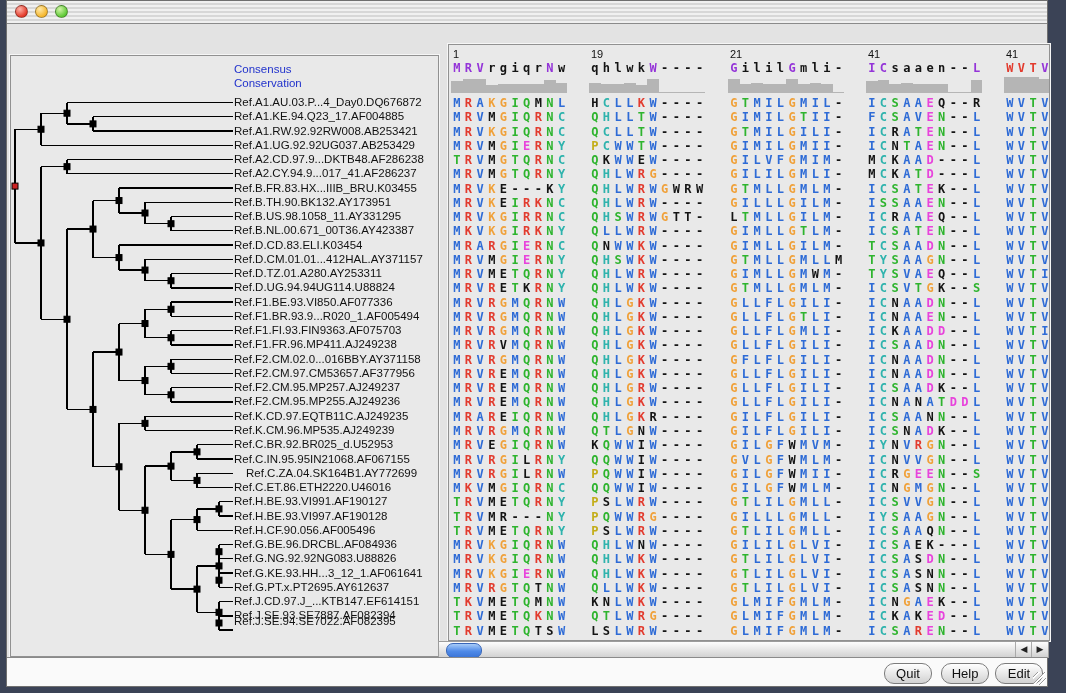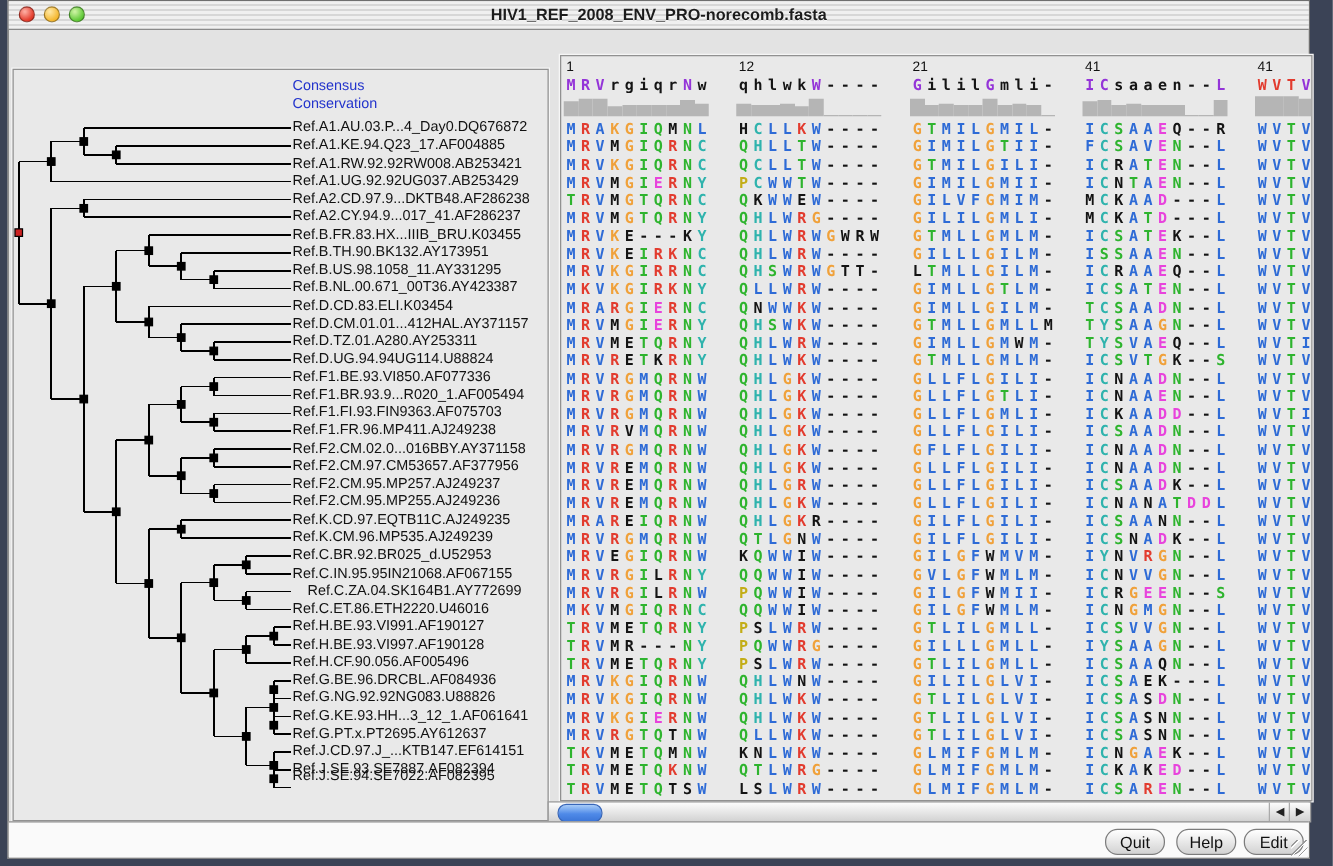--- a/index.html
+++ b/index.html
@@ -54,21 +54,20 @@
     background:repeating-linear-gradient(135deg,transparent 0 3px,#9a9a9a 3px 4px,#fff 4px 5px);}
 </style>
 </head>
 <body>
 
 <div id="window">
   <div id="titlebar">
     <span class="light red"></span>
     <span class="light yellow"></span>
     <span class="light green"></span>
-    <div id="title">HIV1_REF_2008_ENV_PRO-norecomb.fasta</div>
   </div>
 
   <div id="tree-panel">
     <svg id="treesvg" width="230" height="600">
         <line x1="82" y1="60.76" x2="222" y2="60.76" stroke="#000" stroke-width="1.3" shape-rendering="crispEdges"></line>
         <line x1="82" y1="75.02" x2="222" y2="75.02" stroke="#000" stroke-width="1.3" shape-rendering="crispEdges"></line>
         <line x1="82" y1="60.76" x2="82" y2="75.02" stroke="#000" stroke-width="1.3" shape-rendering="crispEdges"></line>
         <rect x="79" y="64.89" width="6" height="6" fill="#000" stroke="#000"></rect>
         <line x1="56" y1="46.5" x2="222" y2="46.5" stroke="#000" stroke-width="1.3" shape-rendering="crispEdges"></line>
         <line x1="56" y1="67.89" x2="82" y2="67.89" stroke="#000" stroke-width="1.3" shape-rendering="crispEdges"></line>
@@ -303,21 +302,21 @@
       <div class="arow" style="left: 2px; top: 450.28px;"><span style="color: rgb(46, 180, 46);">T</span><span style="color: rgb(226, 59, 46);">R</span><span style="color: rgb(46, 107, 214);">V</span><span style="color: rgb(20, 20, 20);">M</span><span style="color: rgb(20, 20, 20);">E</span><span style="color: rgb(46, 180, 46);">T</span><span style="color: rgb(46, 180, 46);">Q</span><span style="color: rgb(226, 59, 46);">R</span><span style="color: rgb(46, 180, 46);">N</span><span style="color: rgb(47, 179, 173);">Y</span></div>
       <div class="arow" style="left: 2px; top: 464.54px;"><span style="color: rgb(46, 180, 46);">T</span><span style="color: rgb(226, 59, 46);">R</span><span style="color: rgb(46, 107, 214);">V</span><span style="color: rgb(20, 20, 20);">M</span><span style="color: rgb(20, 20, 20);">R</span><span style="color: rgb(20, 20, 20);">-</span><span style="color: rgb(20, 20, 20);">-</span><span style="color: rgb(20, 20, 20);">-</span><span style="color: rgb(46, 180, 46);">N</span><span style="color: rgb(47, 179, 173);">Y</span></div>
       <div class="arow" style="left: 2px; top: 478.8px;"><span style="color: rgb(46, 180, 46);">T</span><span style="color: rgb(226, 59, 46);">R</span><span style="color: rgb(46, 107, 214);">V</span><span style="color: rgb(20, 20, 20);">M</span><span style="color: rgb(20, 20, 20);">E</span><span style="color: rgb(46, 180, 46);">T</span><span style="color: rgb(46, 180, 46);">Q</span><span style="color: rgb(226, 59, 46);">R</span><span style="color: rgb(46, 180, 46);">N</span><span style="color: rgb(47, 179, 173);">Y</span></div>
       <div class="arow" style="left: 2px; top: 493.06px;"><span style="color: rgb(46, 107, 214);">M</span><span style="color: rgb(226, 59, 46);">R</span><span style="color: rgb(46, 107, 214);">V</span><span style="color: rgb(240, 161, 58);">K</span><span style="color: rgb(240, 161, 58);">G</span><span style="color: rgb(46, 180, 46);">I</span><span style="color: rgb(46, 180, 46);">Q</span><span style="color: rgb(226, 59, 46);">R</span><span style="color: rgb(46, 180, 46);">N</span><span style="color: rgb(46, 107, 214);">W</span></div>
       <div class="arow" style="left: 2px; top: 507.32px;"><span style="color: rgb(46, 107, 214);">M</span><span style="color: rgb(226, 59, 46);">R</span><span style="color: rgb(46, 107, 214);">V</span><span style="color: rgb(240, 161, 58);">K</span><span style="color: rgb(240, 161, 58);">G</span><span style="color: rgb(46, 180, 46);">I</span><span style="color: rgb(46, 180, 46);">Q</span><span style="color: rgb(226, 59, 46);">R</span><span style="color: rgb(46, 180, 46);">N</span><span style="color: rgb(46, 107, 214);">W</span></div>
       <div class="arow" style="left: 2px; top: 521.58px;"><span style="color: rgb(46, 107, 214);">M</span><span style="color: rgb(226, 59, 46);">R</span><span style="color: rgb(46, 107, 214);">V</span><span style="color: rgb(240, 161, 58);">K</span><span style="color: rgb(240, 161, 58);">G</span><span style="color: rgb(46, 180, 46);">I</span><span style="color: rgb(232, 67, 220);">E</span><span style="color: rgb(226, 59, 46);">R</span><span style="color: rgb(46, 180, 46);">N</span><span style="color: rgb(46, 107, 214);">W</span></div>
       <div class="arow" style="left: 2px; top: 535.84px;"><span style="color: rgb(46, 107, 214);">M</span><span style="color: rgb(226, 59, 46);">R</span><span style="color: rgb(46, 107, 214);">V</span><span style="color: rgb(226, 59, 46);">R</span><span style="color: rgb(240, 161, 58);">G</span><span style="color: rgb(46, 180, 46);">T</span><span style="color: rgb(46, 180, 46);">Q</span><span style="color: rgb(20, 20, 20);">T</span><span style="color: rgb(46, 180, 46);">N</span><span style="color: rgb(46, 107, 214);">W</span></div>
       <div class="arow" style="left: 2px; top: 550.1px;"><span style="color: rgb(46, 180, 46);">T</span><span style="color: rgb(226, 59, 46);">K</span><span style="color: rgb(46, 107, 214);">V</span><span style="color: rgb(20, 20, 20);">M</span><span style="color: rgb(20, 20, 20);">E</span><span style="color: rgb(46, 180, 46);">T</span><span style="color: rgb(46, 180, 46);">Q</span><span style="color: rgb(20, 20, 20);">M</span><span style="color: rgb(46, 180, 46);">N</span><span style="color: rgb(46, 107, 214);">W</span></div>
       <div class="arow" style="left: 2px; top: 564.36px;"><span style="color: rgb(46, 180, 46);">T</span><span style="color: rgb(226, 59, 46);">R</span><span style="color: rgb(46, 107, 214);">V</span><span style="color: rgb(20, 20, 20);">M</span><span style="color: rgb(20, 20, 20);">E</span><span style="color: rgb(46, 180, 46);">T</span><span style="color: rgb(46, 180, 46);">Q</span><span style="color: rgb(226, 59, 46);">K</span><span style="color: rgb(46, 180, 46);">N</span><span style="color: rgb(46, 107, 214);">W</span></div>
       <div class="arow" style="left: 2px; top: 578.62px;"><span style="color: rgb(46, 180, 46);">T</span><span style="color: rgb(226, 59, 46);">R</span><span style="color: rgb(46, 107, 214);">V</span><span style="color: rgb(20, 20, 20);">M</span><span style="color: rgb(20, 20, 20);">E</span><span style="color: rgb(46, 180, 46);">T</span><span style="color: rgb(46, 180, 46);">Q</span><span style="color: rgb(20, 20, 20);">T</span><span style="color: rgb(20, 20, 20);">S</span><span style="color: rgb(46, 107, 214);">W</span></div>
-      <div class="blk-num" style="left: 142px; top: 3px;">12</div>
+      <div class="blk-num" style="left: 142px; top: 3px;">19</div>
       <div class="arow" style="left: 140px; top: 16px;"><span style="color: rgb(20, 20, 20);">q</span><span style="color: rgb(20, 20, 20);">h</span><span style="color: rgb(20, 20, 20);">l</span><span style="color: rgb(20, 20, 20);">w</span><span style="color: rgb(20, 20, 20);">k</span><span style="color: rgb(148, 52, 216);">W</span><span style="color: rgb(20, 20, 20);">-</span><span style="color: rgb(20, 20, 20);">-</span><span style="color: rgb(20, 20, 20);">-</span><span style="color: rgb(20, 20, 20);">-</span></div>
       <div class="consbar" style="left: 140px; width: 11.65px; top: 38px; height: 10px;"></div>
       <div class="consbar" style="left: 151.65px; width: 11.65px; top: 39px; height: 9px;"></div>
       <div class="consbar" style="left: 163.3px; width: 11.65px; top: 39px; height: 9px;"></div>
       <div class="consbar" style="left: 174.95px; width: 11.65px; top: 38px; height: 10px;"></div>
       <div class="consbar" style="left: 186.6px; width: 11.65px; top: 40px; height: 8px;"></div>
       <div class="consbar" style="left: 198.25px; width: 11.65px; top: 34px; height: 14px;"></div>
       <div class="consbar" style="left: 209.9px; width: 11.65px; top: 47px; height: 1px;"></div>
       <div class="consbar" style="left: 221.55px; width: 11.65px; top: 47px; height: 1px;"></div>
       <div class="consbar" style="left: 233.2px; width: 11.65px; top: 47px; height: 1px;"></div>

